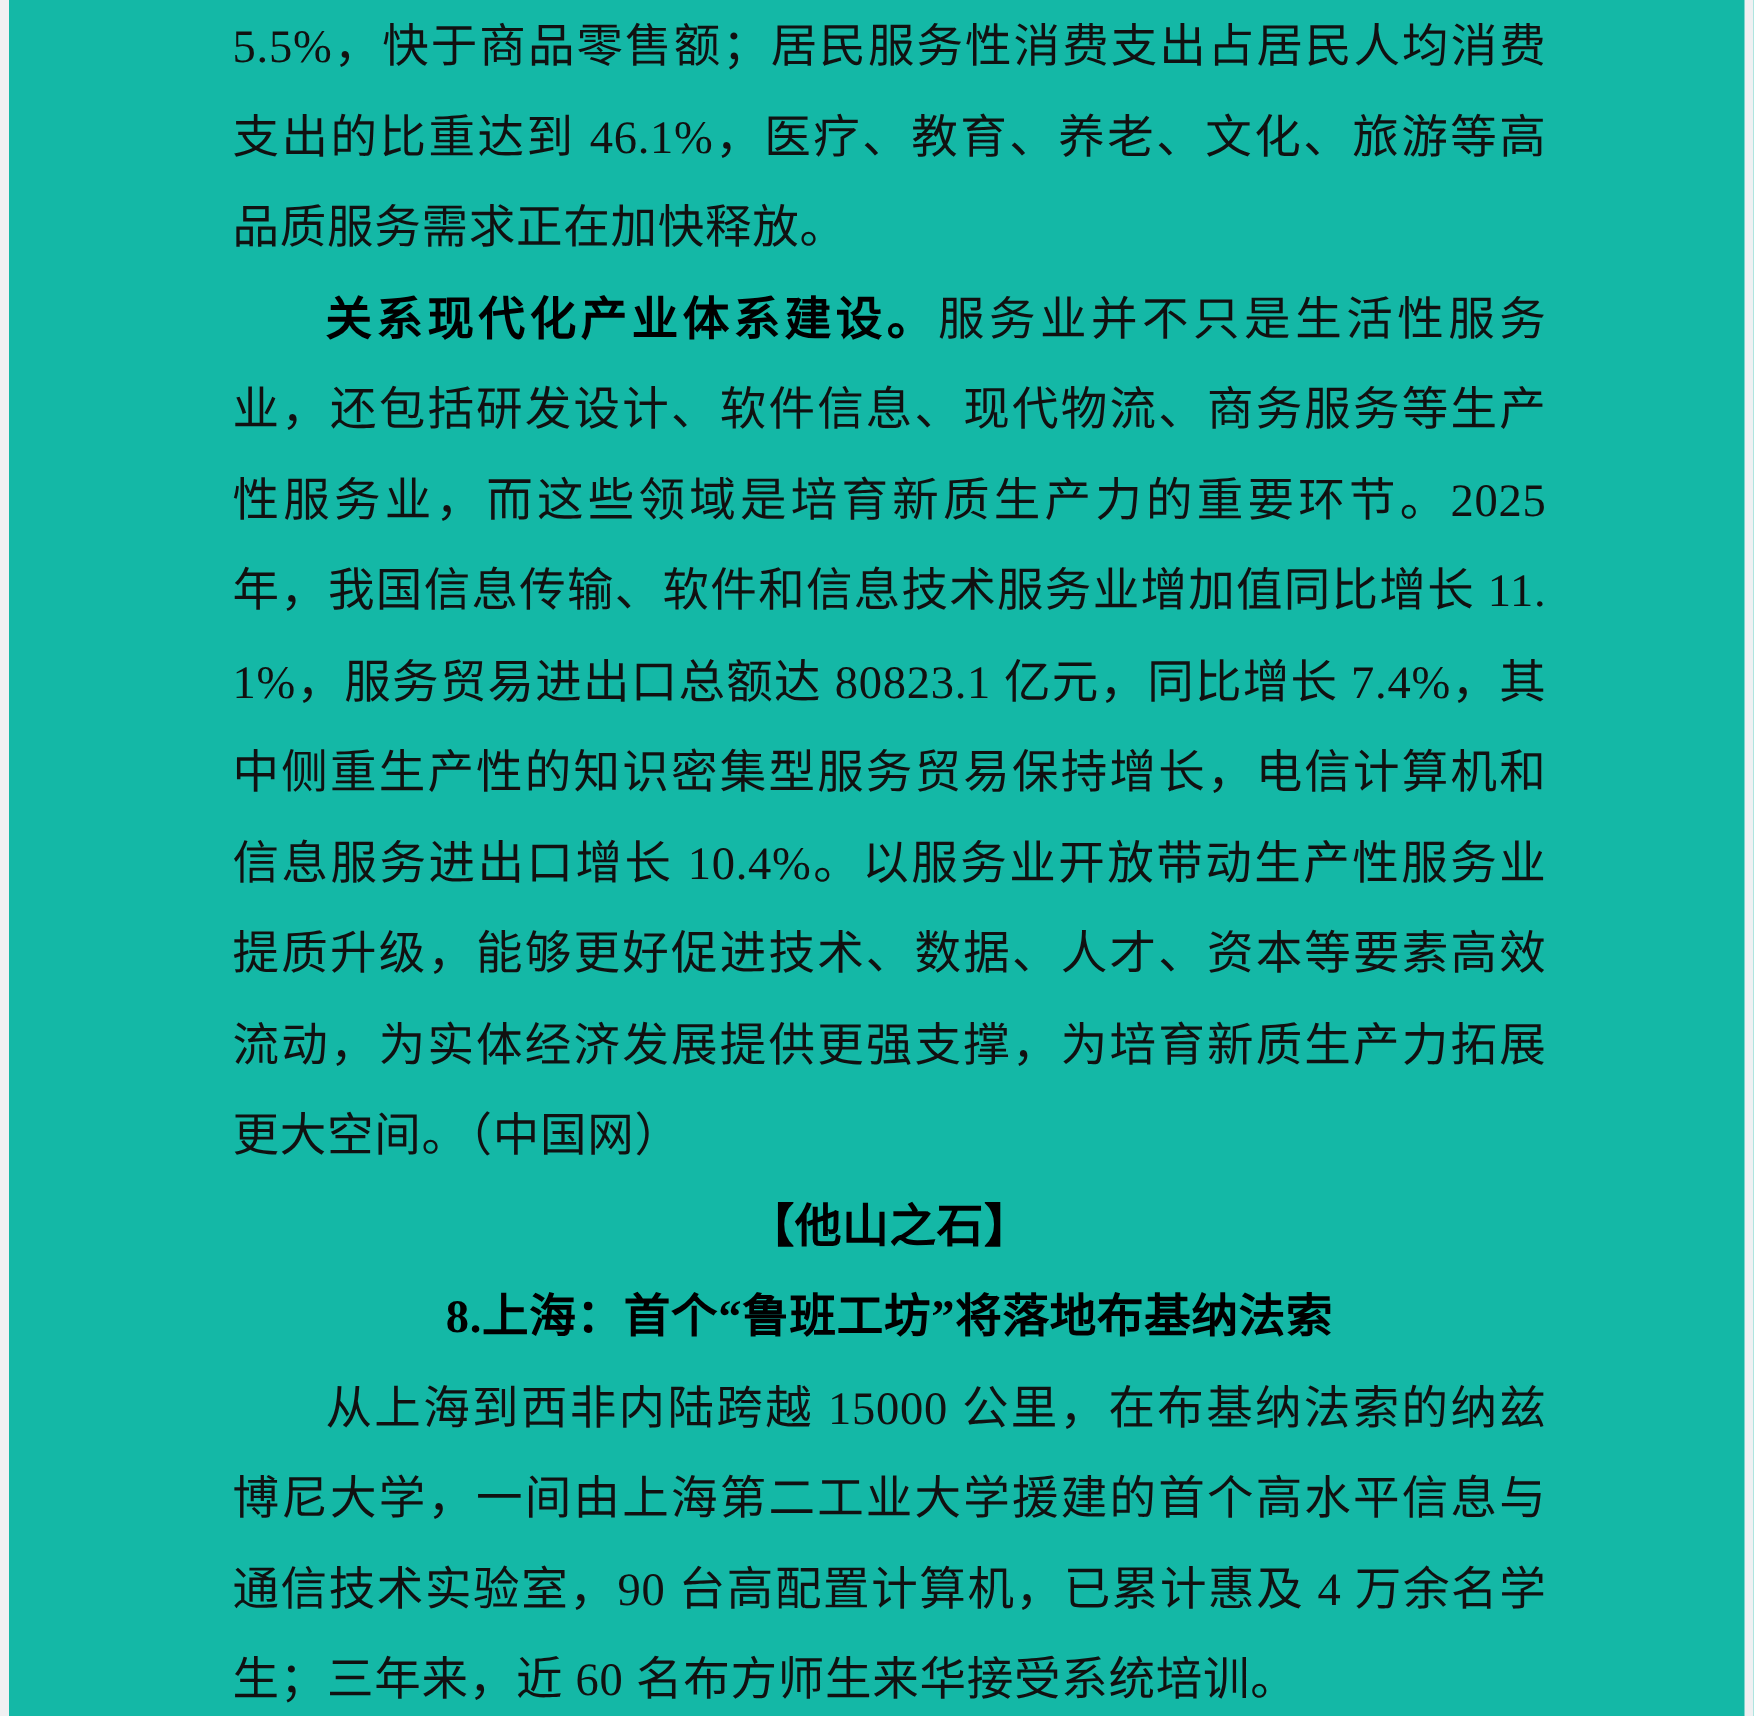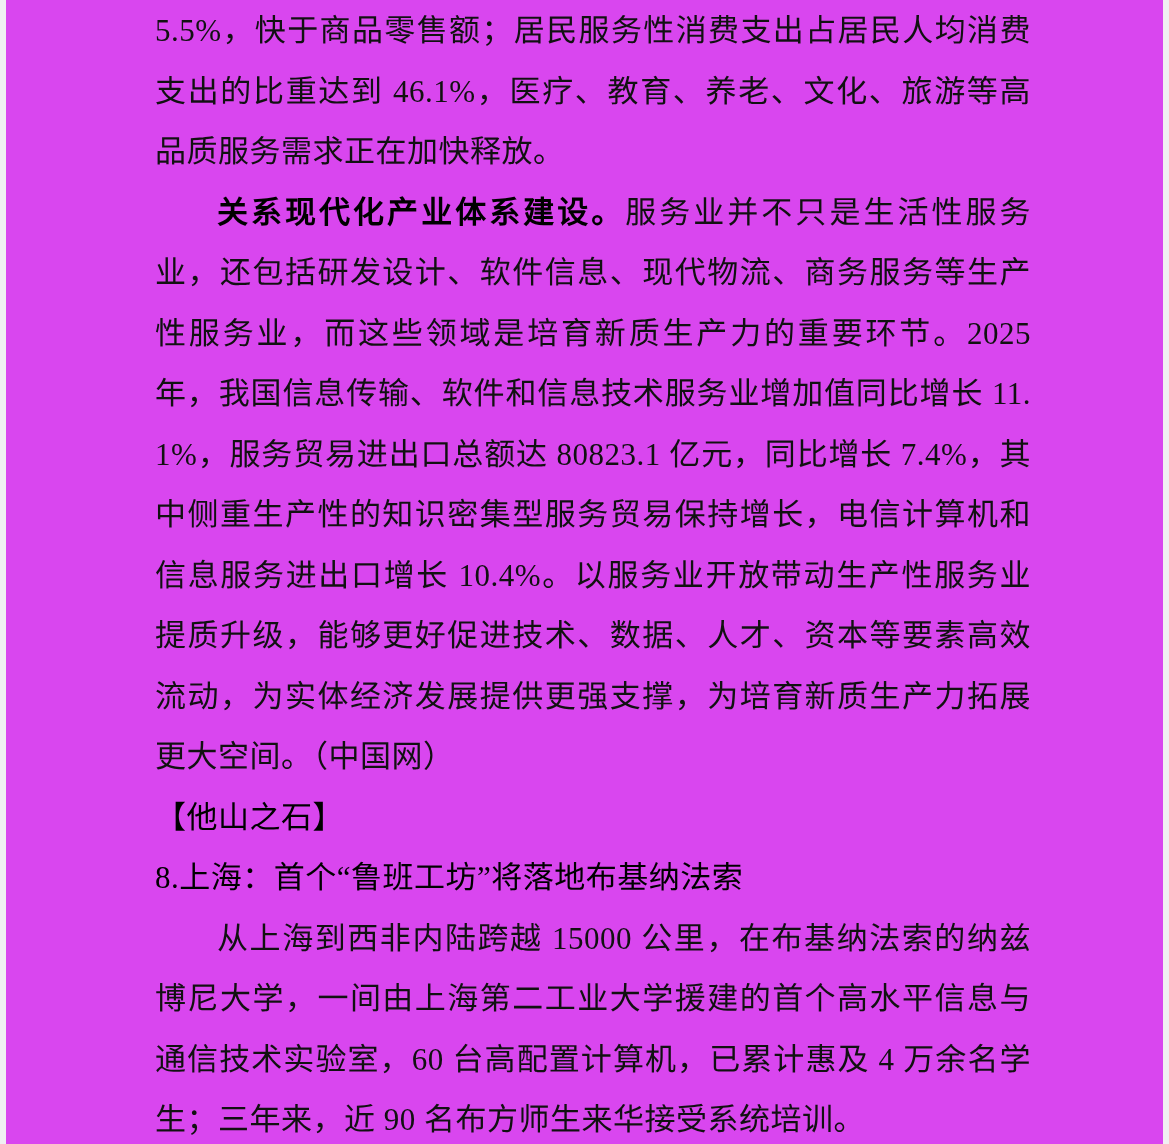--- a/index.html
+++ b/index.html
@@ -10,21 +10,21 @@
   body {
     width: 1169px;
     height: 1144px;
     overflow: hidden;
     position: relative;
     font-family: "Liberation Serif", "DejaVu Serif", serif;
   }
   .page {
     position: absolute;
     inset: 0;
-    background: #d946ef;
+    background: #14b8a6;
   }
   .edge {
     position: absolute;
     top: 0;
     bottom: 0;
     width: 6px;
     background: #f0f0f2;
   }
   .edge.left  { left: 0; }
   .edge.right { right: 0; }
@@ -41,22 +41,22 @@
     font-size: 31px;
     line-height: 60.5px;
     text-align: justify;
     text-justify: inter-ideograph;
     letter-spacing: 0.5px;
     word-break: break-all;
     color: #111111;
   }
   .para.indent { text-indent: 2em; }
   .para.heading {
-    font-weight: normal;
-    text-align: left;
+    font-weight: bold;
+    text-align: center;
     color: #000000;
   }
   .bold { font-weight: bold; color: #000000; }
 </style>
 </head>
 <body>
 
 <div class="page">
   <div class="edge left"></div>
   <div class="edge right"></div>
@@ -64,16 +64,16 @@
   <div class="content">
 
     <p class="para"><span>5.5%，快于商品零售额；居民服务性消费支出占居民人均消费支出的比重达到 46.1%，医疗、教育、养老、文化、旅游等高品质服务需求正在加快释放。</span></p>
 
     <p class="para indent"><span class="bold">关系现代化产业体系建设。</span><span>服务业并不只是生活性服务业，还包括研发设计、软件信息、现代物流、商务服务等生产性服务业，而这些领域是培育新质生产力的重要环节。2025 年，我国信息传输、软件和信息技术服务业增加值同比增长 11.1%，服务贸易进出口总额达 80823.1 亿元，同比增长 7.4%，其中侧重生产性的知识密集型服务贸易保持增长，电信计算机和信息服务进出口增长 10.4%。以服务业开放带动生产性服务业提质升级，能够更好促进技术、数据、人才、资本等要素高效流动，为实体经济发展提供更强支撑，为培育新质生产力拓展更大空间。（中国网）</span></p>
 
     <p class="para heading"><span>【他山之石】</span></p>
 
     <p class="para heading"><span>8.上海：首个“鲁班工坊”将落地布基纳法索</span></p>
 
-    <p class="para indent"><span>从上海到西非内陆跨越 15000 公里，在布基纳法索的纳兹博尼大学，一间由上海第二工业大学援建的首个高水平信息与通信技术实验室，60 台高配置计算机，已累计惠及 4 万余名学生；三年来，近 90 名布方师生来华接受系统培训。</span></p>
+    <p class="para indent"><span>从上海到西非内陆跨越 15000 公里，在布基纳法索的纳兹博尼大学，一间由上海第二工业大学援建的首个高水平信息与通信技术实验室，90 台高配置计算机，已累计惠及 4 万余名学生；三年来，近 60 名布方师生来华接受系统培训。</span></p>
 
   </div>
 </div>
 
 </body></html>

